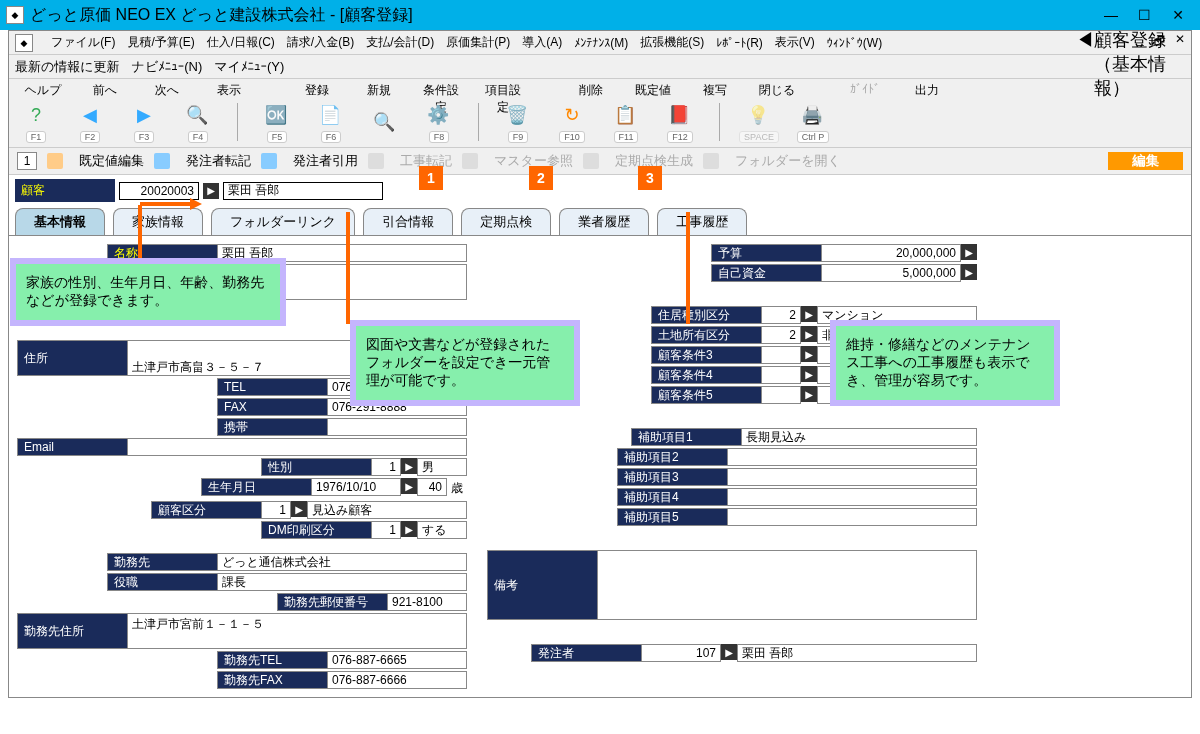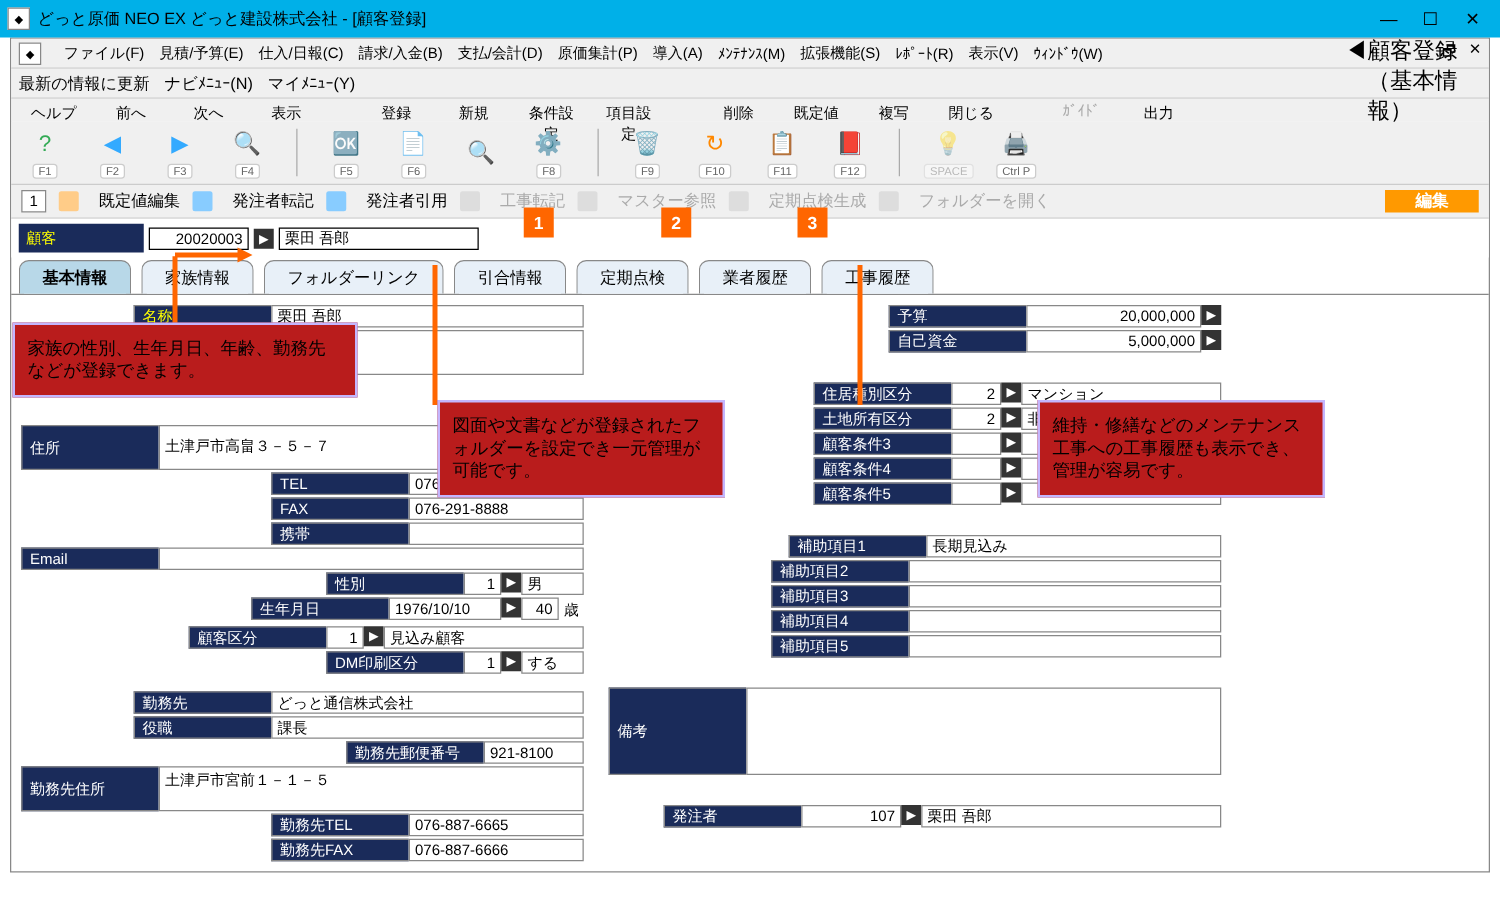--- a/index.html
+++ b/index.html
@@ -1,19 +1,19 @@
 <!DOCTYPE html>
 <html><head>
   <meta charset="utf-8">
   <style>
     * { box-sizing: border-box; margin: 0; padding: 0; }
     body { font-family: "MS PGothic", "Meiryo", sans-serif; font-size: 12px; color: #000; background: #fff; width: 1200px; height: 734px; position: relative; overflow: hidden; }
     .title-bar { background: #00b0e8; color: #000; display: flex; align-items: center; padding: 4px 6px; height: 30px; position: relative; }
     .title-bar-icon { width: 18px; height: 18px; background: #fff; border: 1px solid #888; margin-right: 6px; display: flex; align-items: center; justify-content: center; font-size: 9px; }
-    .title-bar-title { flex: 1; font-size: 13px; }
+    .title-bar-title { flex: 1; font-size: 16px; }
     .title-bar-buttons { display: flex; gap: 22px; margin-right: 10px; }
     .title-bar-buttons span { width: 12px; cursor: default; font-size: 14px; text-align: center; }
     .inner-window { margin: 0 8px 8px 8px; border: 1px solid #888; }
     .main-menu { background: #f0f0f0; display: flex; align-items: center; padding: 2px 6px; height: 24px; border-bottom: 1px solid #ccc; gap: 12px; }
     .main-menu .m-item { font-size: 12px; cursor: default; }
     .mdi-close { margin-left: auto; display: flex; gap: 10px; }
     .sub-menu { background: #f0f0f0; display: flex; align-items: center; padding: 2px 6px; height: 24px; border-bottom: 1px solid #ccc; gap: 12px; font-size: 13px; }
     .toolbar-labels { background: #f0f0f0; display: flex; padding: 3px 6px 0 13px; height: 18px; gap: 20px; font-size: 12px; text-align: center; }
     .toolbar-labels span { width: 42px; text-align: center; }
     .toolbar { background: #f0f0f0; display: flex; align-items: center; padding: 4px 6px; border-bottom: 1px solid #ccc; gap: 12px; }
@@ -30,21 +30,21 @@
     .arrow-btn { width: 16px; height: 16px; background: #333; color: #fff; display: inline-flex; align-items: center; justify-content: center; font-size: 10px; }
     .tabbar { display: flex; margin-top: 2px; padding: 0 6px; position: relative; }
     .tab { border: 1px solid #888; border-bottom: none; padding: 4px 18px; background: #e8f0f8; border-radius: 8px 8px 0 0; margin-right: 8px; font-size: 13px; cursor: default; }
     .tab.active { background: #b8d8e8; font-weight: bold; }
     .content { display: flex; padding: 8px; gap: 20px; }
     .col { display: flex; flex-direction: column; gap: 2px; }
     .row { display: flex; align-items: stretch; justify-content: flex-end; }
     .fld-label { background: #1a2b5a; color: #fff; padding: 0 6px; font-size: 12px; display: flex; align-items: center; height: 18px; border: 1px solid #888; border-right: none; }
     .fld-label.accent { color: #ff0; }
     .fld-input { background: #fff; border: 1px solid #888; padding: 0 4px; font-size: 12px; height: 18px; display: flex; align-items: center; }
-    .callout { position: absolute; border: 2px solid #c4b5fd; background: #b91c1c; padding: 10px; font-size: 14px; z-index: 20; }
+    .callout { position: absolute; border: 6px solid #c4b5fd; background: #86efac; padding: 10px; font-size: 14px; z-index: 20; }
     .callout-line { position: absolute; background: #ff6600; z-index: 15; }
     .marker { position: absolute; width: 24px; height: 24px; background: #ff6600; color: #fff; display: flex; align-items: center; justify-content: center; font-weight: bold; font-size: 14px; z-index: 16; }
     .side-annot { position: absolute; font-size: 18px; color: #000; }
     .sep { width: 1px; background: #aaa; align-self: stretch; margin: 2px 6px; }
   </style>
 </head>
 <body>
 
 <div class="title-bar">
   <span class="title-bar-icon">◆</span>
@@ -224,21 +224,21 @@
           <span class="fld-label accent" style="width:110px">名称</span>
           <span class="fld-input" style="width:250px">栗田 吾郎</span>
         </div>
     <div class="row">
           <span class="fld-label" style="width:110px;height:36px"></span>
           <span class="fld-input" style="width:250px;height:36px"></span>
         </div>
     <div style="height:36px"></div>
     <div class="row">
           <span class="fld-label" style="width:110px;height:36px">住所</span>
-          <span class="fld-input" style="width:340px;height:36px;align-items:flex-start;padding-top:8px">土津戸市高畠３－５－７</span>
+          <span class="fld-input" style="width:340px;height:36px;align-items:flex-start;padding-top:18px">土津戸市高畠３－５－７</span>
         </div>
     <div class="row">
           <span class="fld-label" style="width:110px">TEL</span>
           <span class="fld-input" style="width:140px">076-291-7777</span>
         </div>
     <div class="row">
           <span class="fld-label" style="width:110px">FAX</span>
           <span class="fld-input" style="width:140px">076-291-8888</span>
         </div>
     <div class="row">

